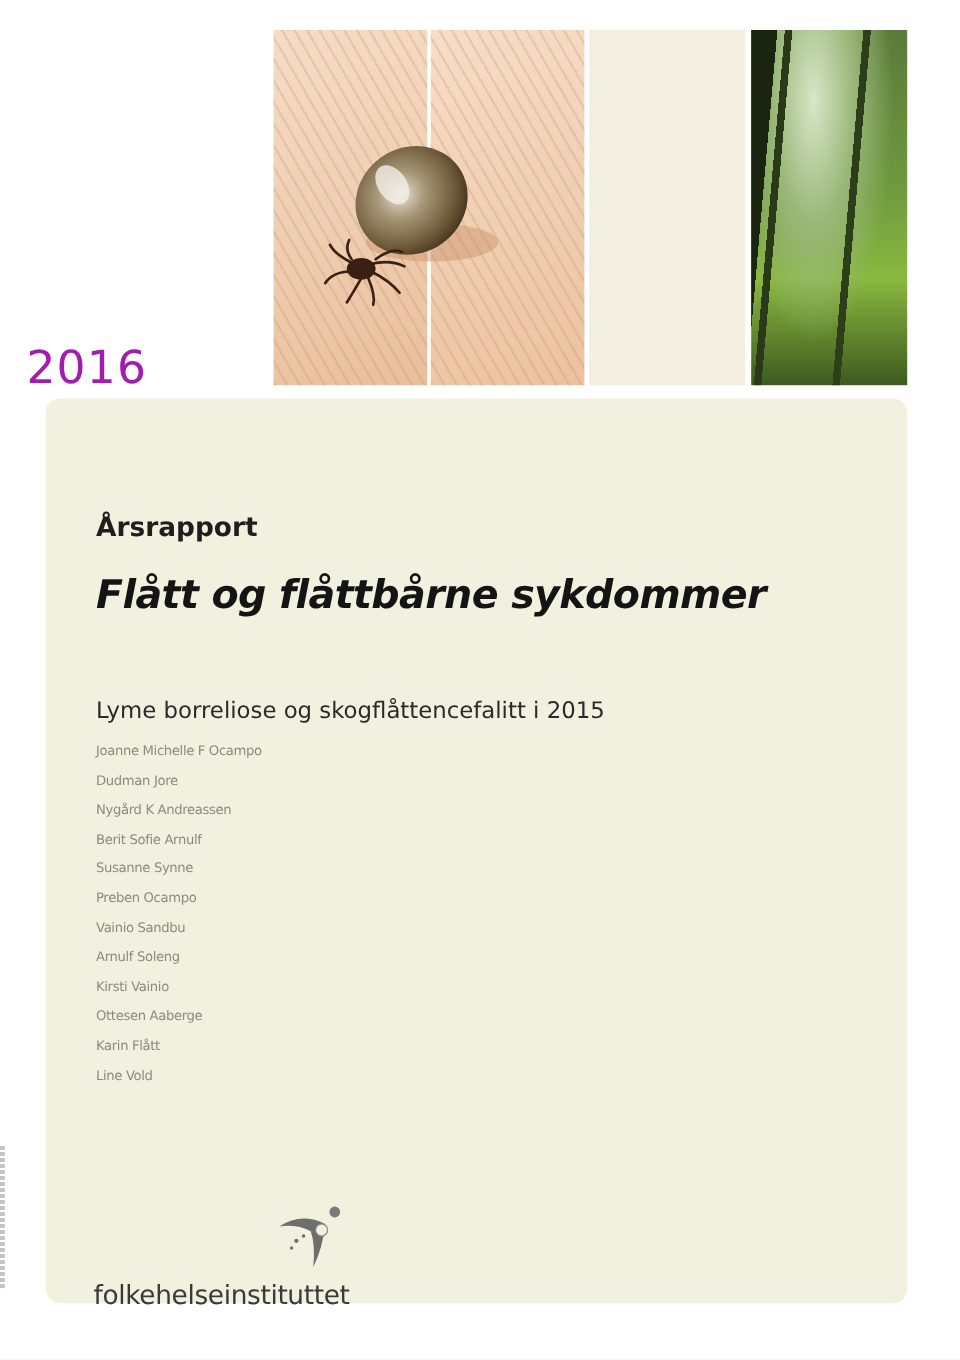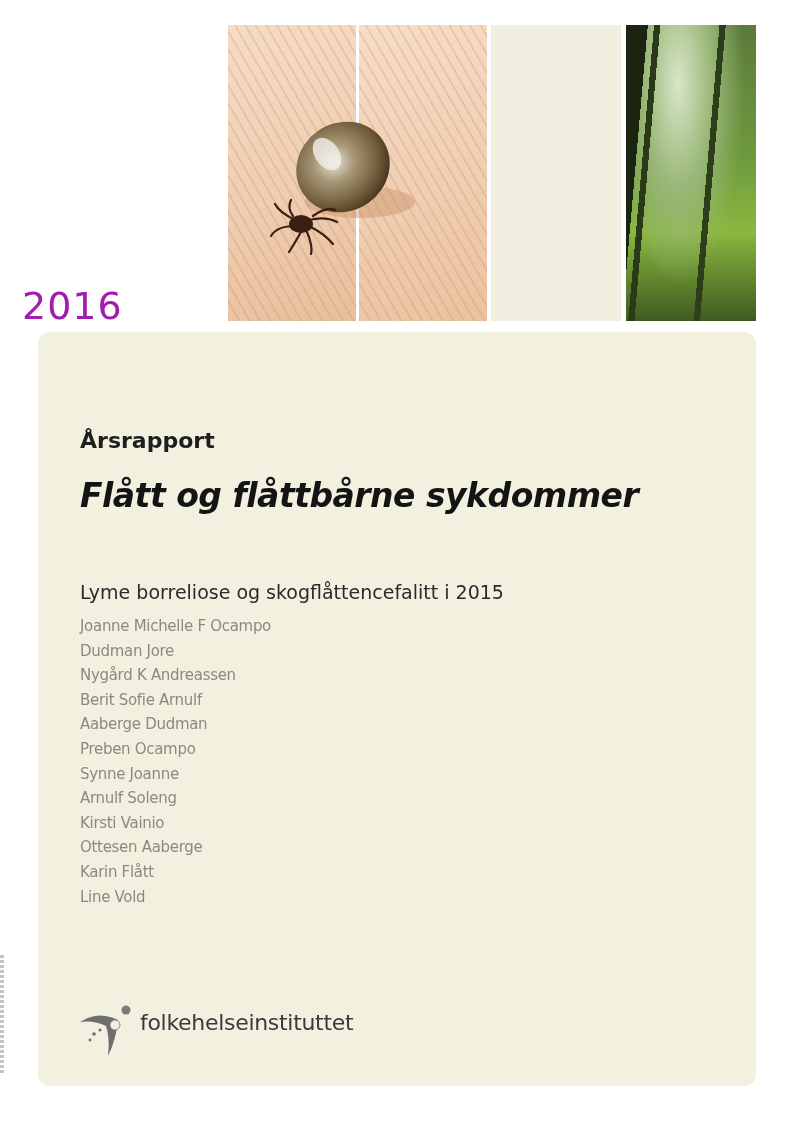--- a/index.html
+++ b/index.html
@@ -58,26 +58,26 @@
     position: absolute; left: 80px; top: 535px;
     font-family: "DejaVu Sans", sans-serif;
     font-size: 19px; color: #2a2a2a; margin-top: 46px;
   }
   .authors {
     position: absolute; left: 80px; top: 616px;
     margin: 0; padding: 0; list-style: none;
   }
   .authors li {
     font-family: "DejaVu Sans", sans-serif;
-    font-size: 15px; color: #8a8a82; height: 24.6px; line-height: 20px;
+    font-size: 11px; color: #8a8a82; height: 24.6px; line-height: 20px;
     letter-spacing: -0.3px;
   }
   .logo {
     position: absolute; left: 76px; top: 1000px;
-    display: flex; align-items: flex-start;
+    display: flex; align-items: flex-end; flex-direction: column;
   }
   .logo svg { width: 62px; height: 58px; }
   .logo-text {
     font-family: "DejaVu Sans", sans-serif; font-size: 22px;
     color: #3a3a3a; margin-left: 2px; margin-top: 10px; letter-spacing: -0.3px;
   }
   .side-code {
     position: absolute; left: 0px; top: 955px;
     width: 4px; height: 120px;
     background: repeating-linear-gradient(180deg, #9a9aa5 0 3px, transparent 3px 5px);
@@ -125,23 +125,23 @@
 
 <div class="kicker">Årsrapport</div>
 <div class="title">Flått og flåttbårne sykdommer</div>
 <div class="subtitle">Lyme borreliose og skogflåttencefalitt i 2015</div>
 
 <ul class="authors">
   <li>Joanne Michelle F Ocampo</li>
   <li>Dudman Jore</li>
   <li>Nygård K Andreassen</li>
   <li>Berit Sofie Arnulf</li>
-  <li>Aaberge Dudman</li>
+  <li>Susanne Synne</li>
   <li>Preben Ocampo</li>
-  <li>Synne Joanne</li>
+  <li>Vainio Sandbu</li>
   <li>Arnulf Soleng</li>
   <li>Kirsti Vainio</li>
   <li>Ottesen Aaberge</li>
   <li>Karin Flått</li>
   <li>Line Vold</li>
 </ul>
 
 <div class="logo">
   <svg viewBox="0 0 62 58">
     <path d="M4 22 Q22 10 42 20 Q40 40 32 56 Q34 38 30 26 Q18 20 4 22 Z" fill="#6e6e6e"></path>

